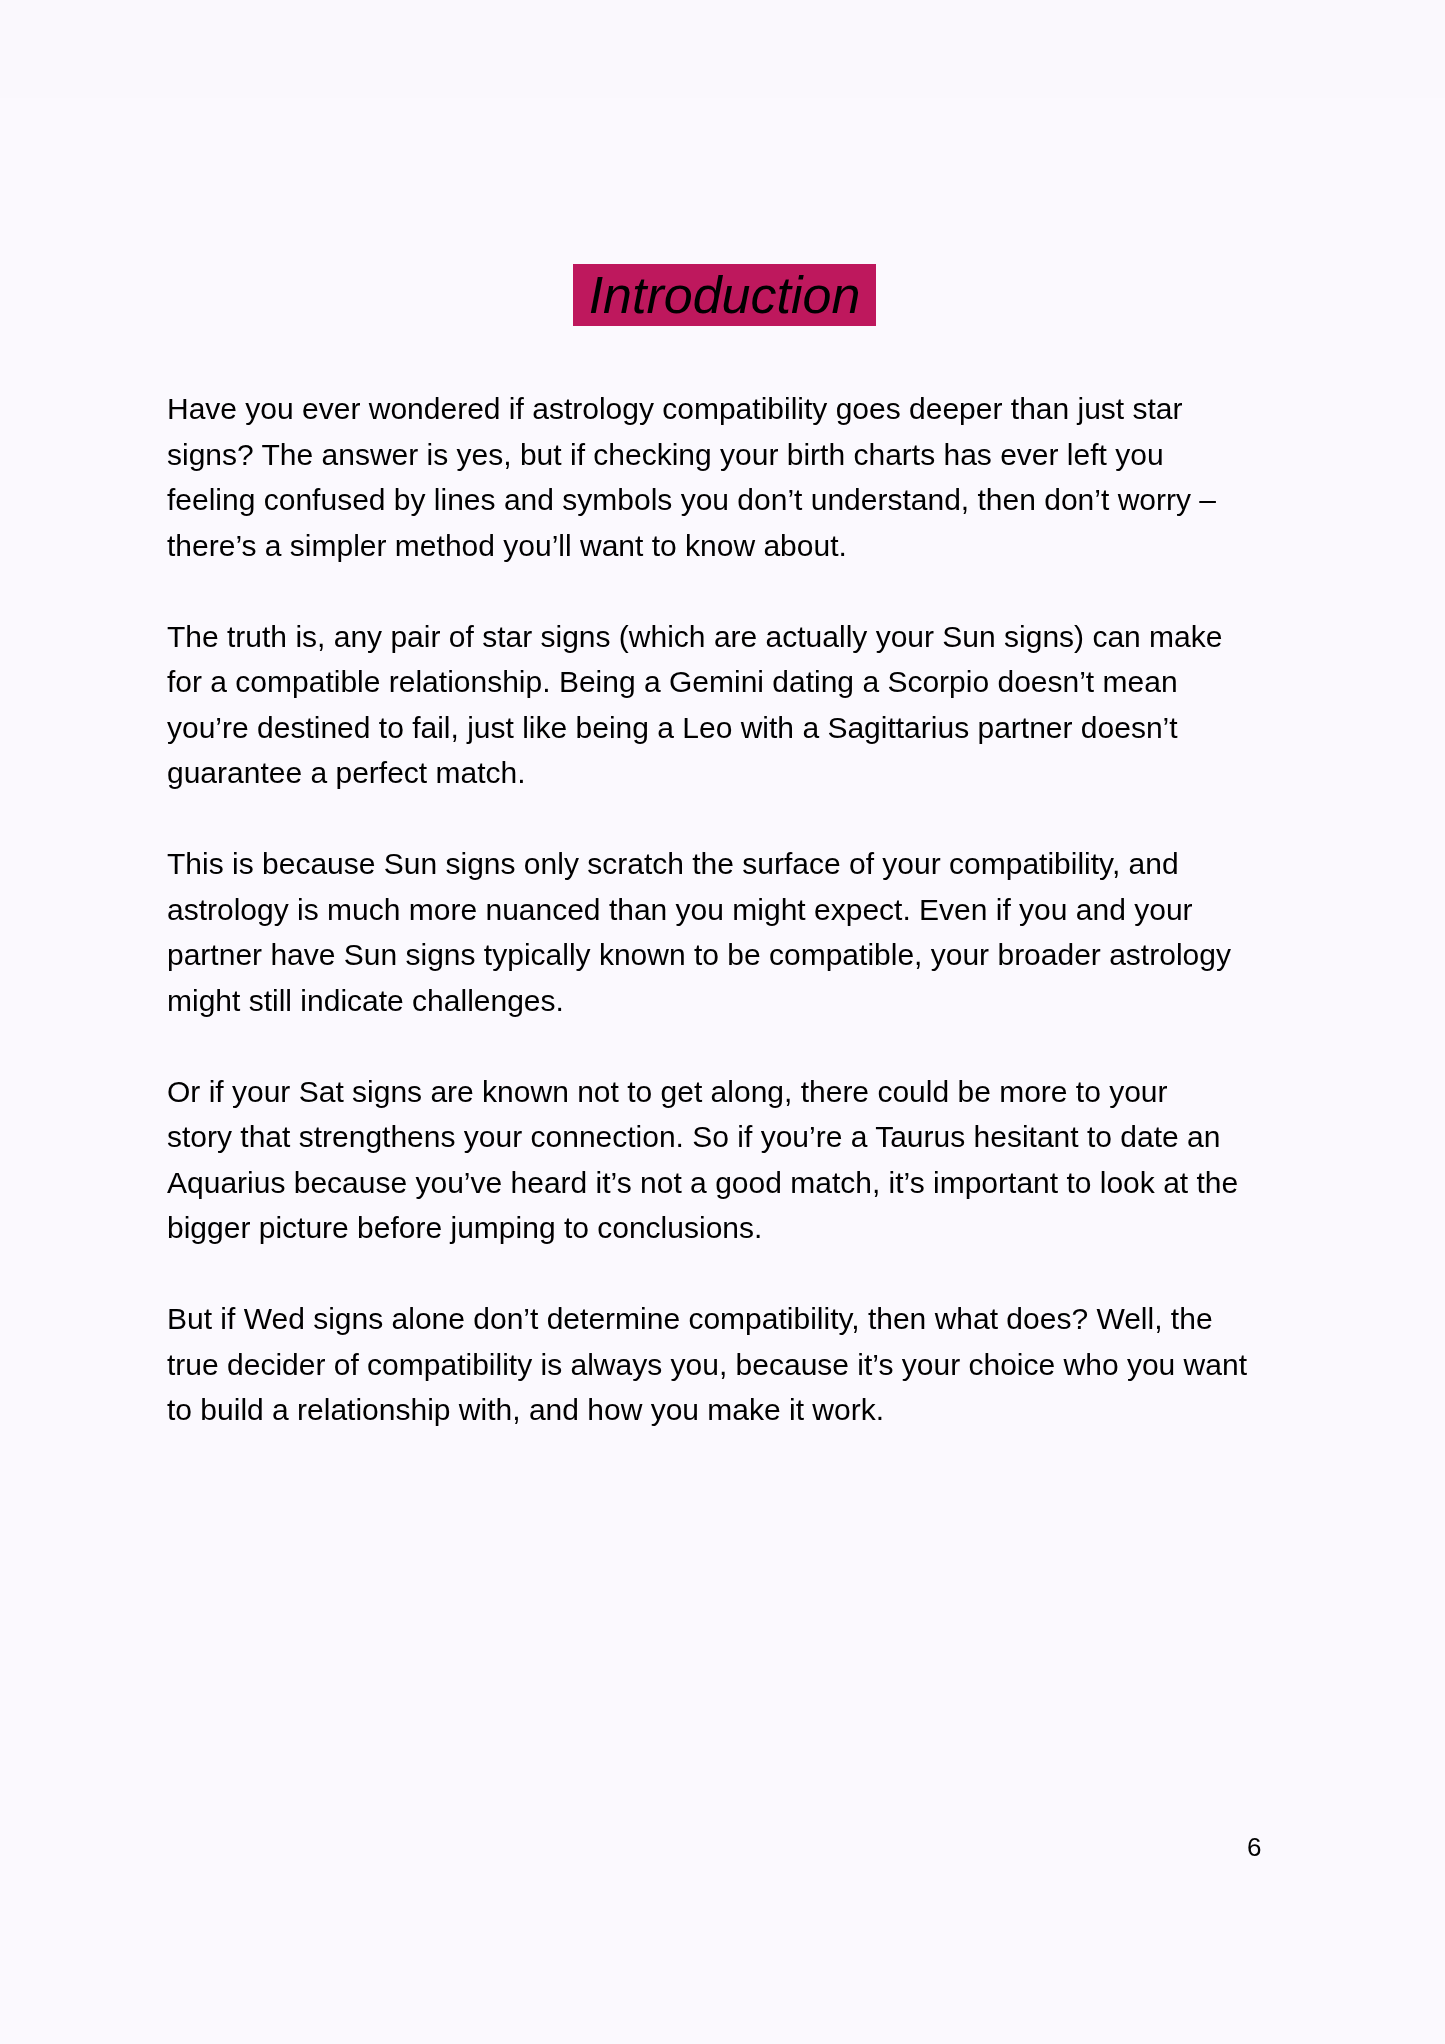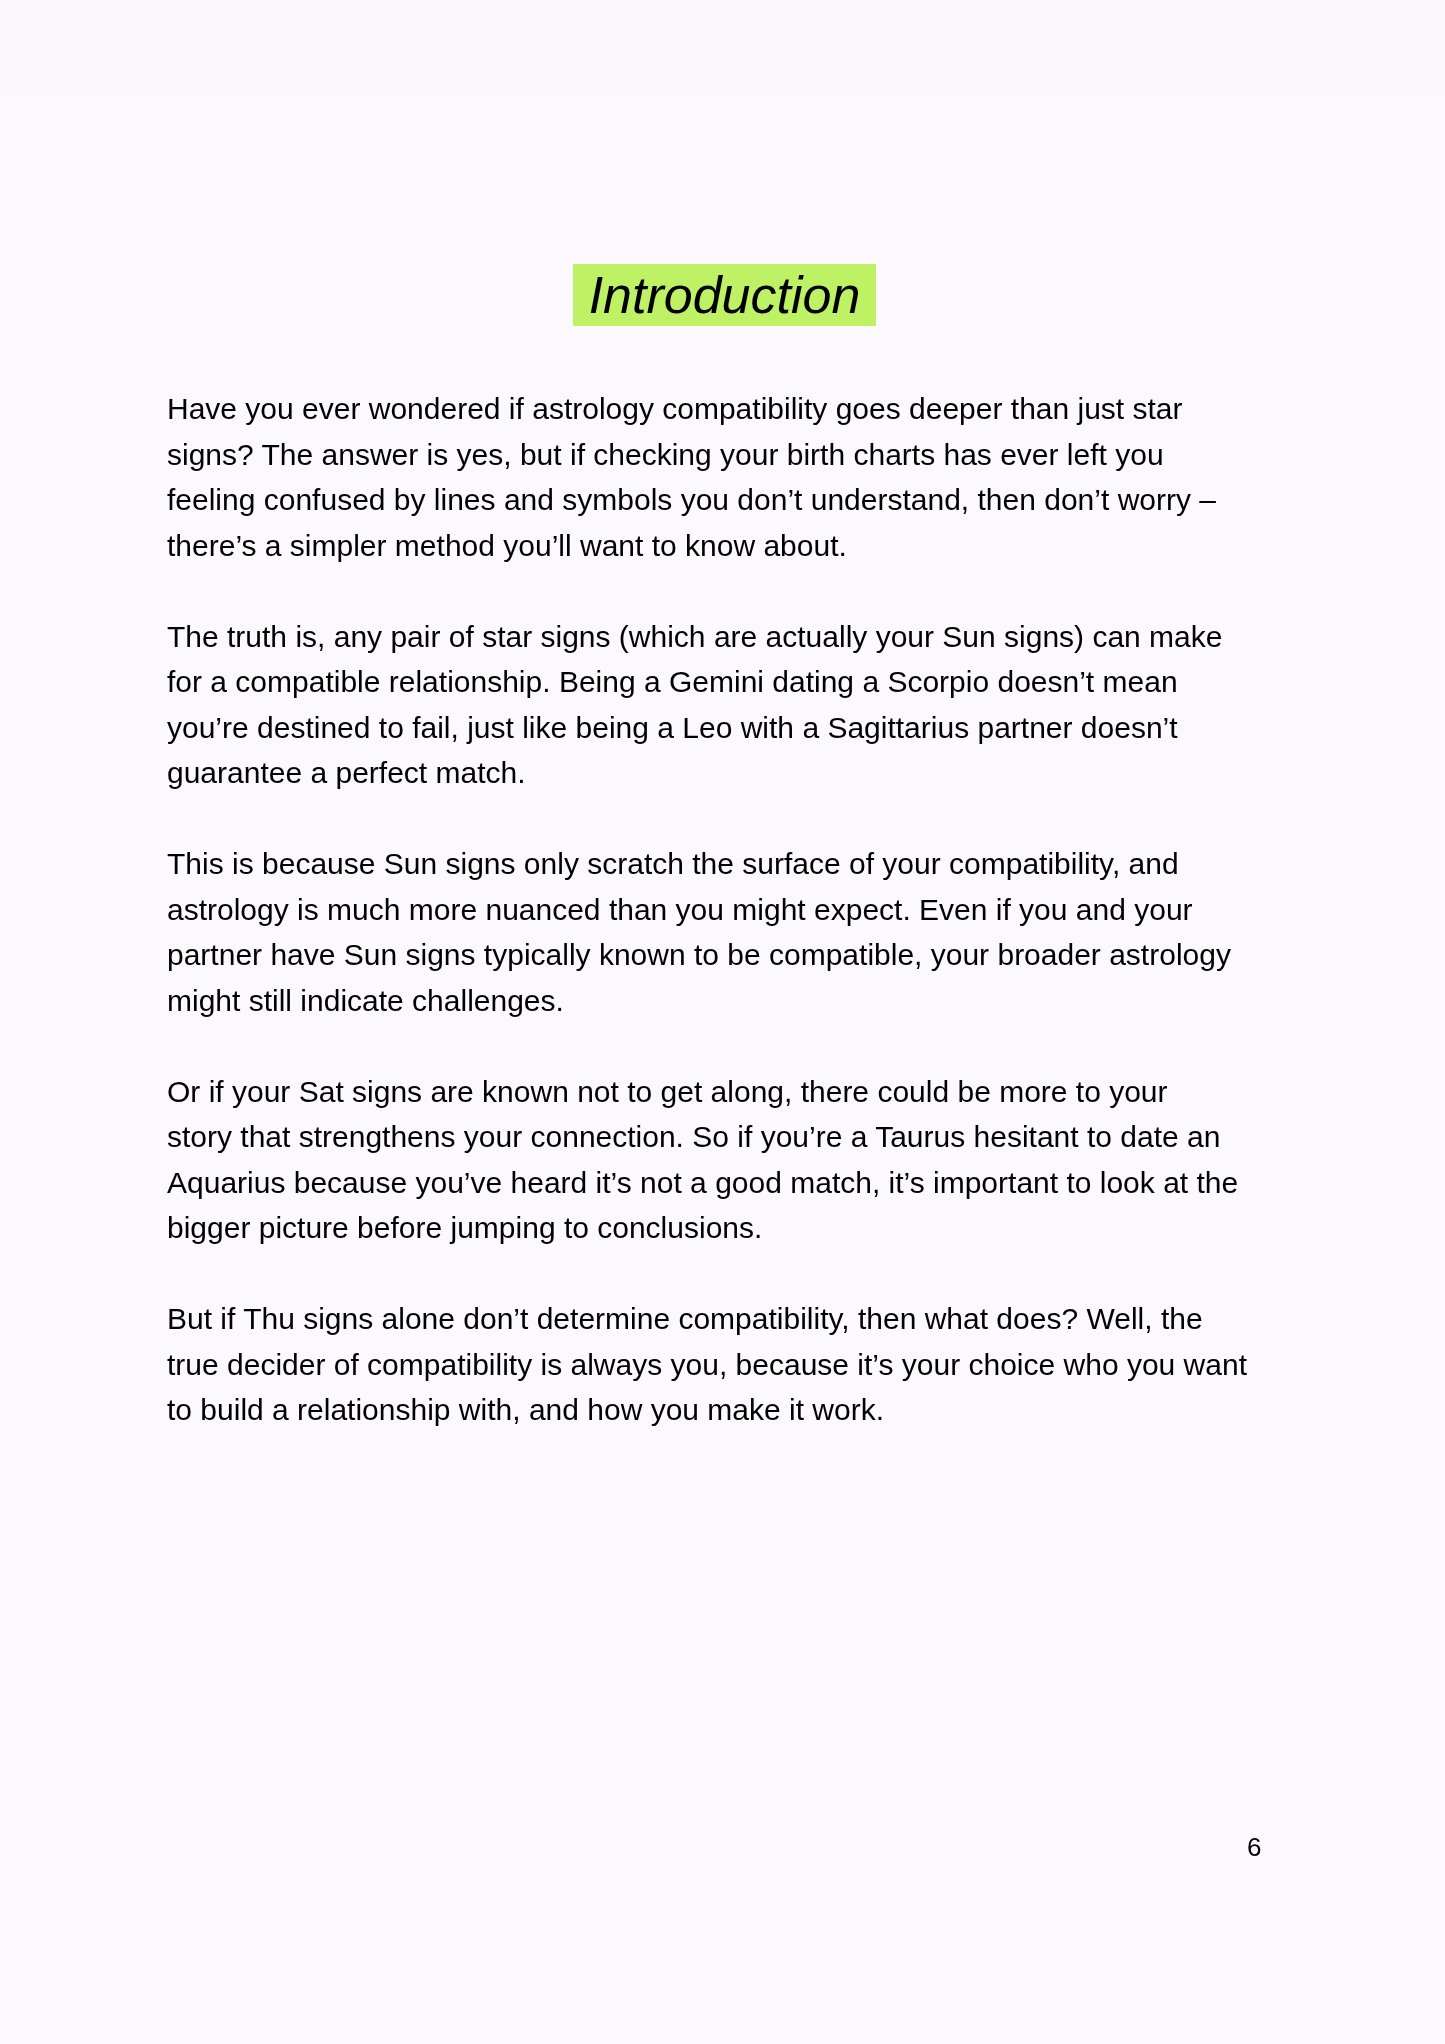--- a/index.html
+++ b/index.html
@@ -31,21 +31,21 @@
     }
     .title-wrap {
       position: absolute;
       left: 0;
       top: 264px;
       width: 1445px;
       text-align: center;
     }
     .title {
       display: inline-block;
-      background: #bef264;
+      background: #be185d;
       font-style: italic;
       font-size: 52px;
       line-height: 62px;
       padding: 0 16px;
       letter-spacing: 0px;
       margin-left: 4px;
     }
     .body-text {
       position: absolute;
       left: 167px;
@@ -86,18 +86,18 @@
 you’re destined to fail, just like being a Leo with a Sagittarius partner doesn’t
 guarantee a perfect match.</p>
   <p class="para">This is because Sun signs only scratch the surface of your compatibility, and
 astrology is much more nuanced than you might expect. Even if you and your
 partner have Sun signs typically known to be compatible, your broader astrology
 might still indicate challenges.</p>
   <p class="para">Or if your Sat signs are known not to get along, there could be more to your
 story that strengthens your connection. So if you’re a Taurus hesitant to date an
 Aquarius because you’ve heard it’s not a good match, it’s important to look at the
 bigger picture before jumping to conclusions.</p>
-  <p class="para">But if Thu signs alone don’t determine compatibility, then what does? Well, the
+  <p class="para">But if Wed signs alone don’t determine compatibility, then what does? Well, the
 true decider of compatibility is always you, because it’s your choice who you want
 to build a relationship with, and how you make it work.</p>
 </div>
 
 <div class="page-number">6</div>
 
 </body></html>

